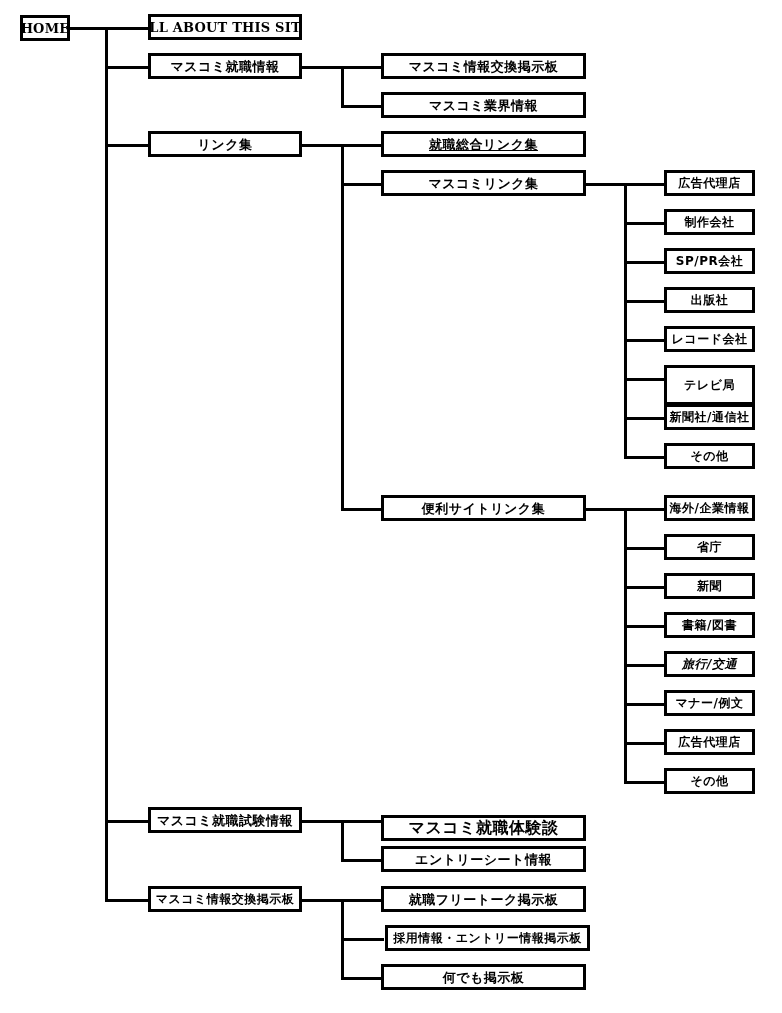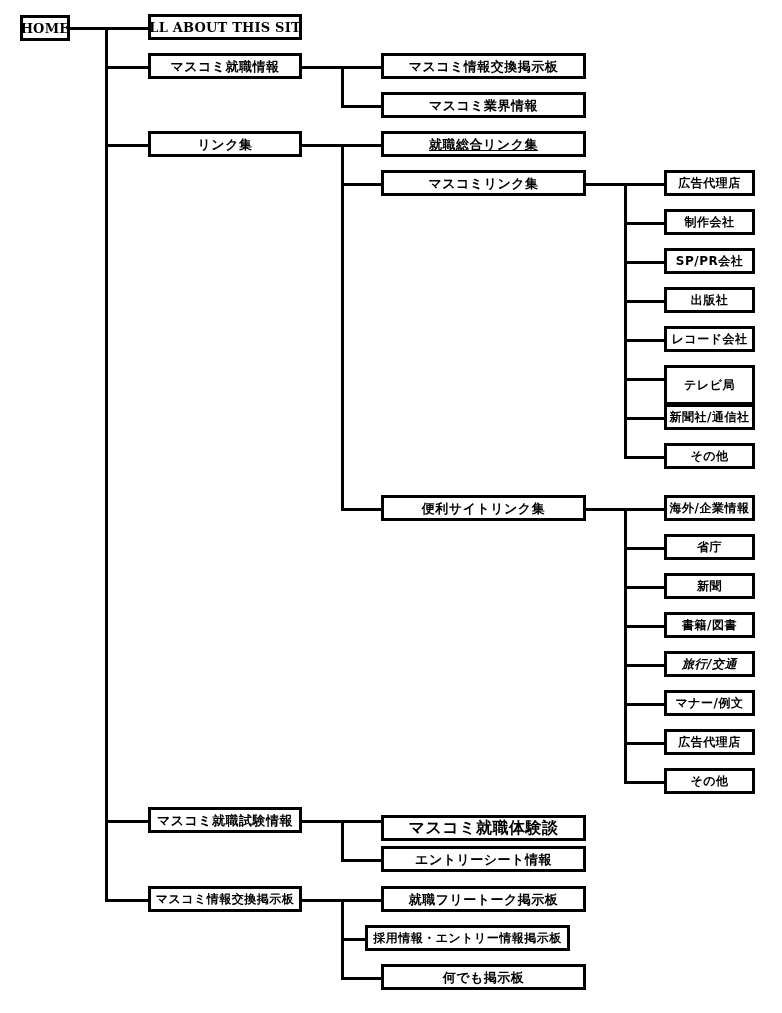--- a/index.html
+++ b/index.html
@@ -129,21 +129,21 @@
   <div class="node cjk" style="left:381px; top:170px; width:205px; height:26px; font-size:13px;">マスコミリンク集</div>
 
   <div class="node cjk" style="left:381px; top:495px; width:205px; height:26px; font-size:13px;">便利サイトリンク集</div>
 
   <div class="node cjk" style="left:381px; top:807px; width:205px; height:26px; font-size:16px;margin-top:8px;">マスコミ就職体験談</div>
 
   <div class="node cjk" style="left:381px; top:846px; width:205px; height:26px; font-size:13px;">エントリーシート情報</div>
 
   <div class="node cjk" style="left:381px; top:886px; width:205px; height:26px; font-size:13px;">就職フリートーク掲示板</div>
 
-  <div class="node cjk" style="left:365px; top:925px; width:205px; height:26px; font-size:12px;text-align:right;">採用情報・エントリー情報掲示板</div>
+  <div class="node cjk" style="left:385px; top:925px; width:205px; height:26px; font-size:12px;text-align:right;">採用情報・エントリー情報掲示板</div>
 
   <div class="node cjk" style="left:381px; top:964px; width:205px; height:26px; font-size:13px;">何でも掲示板</div>
 
   <div class="node cjk" style="left:664px; top:170px; width:91px; height:26px; font-size:12px;">広告代理店</div>
 
   <div class="node cjk" style="left:664px; top:209px; width:91px; height:26px; font-size:12px;">制作会社</div>
 
   <div class="node cjk" style="left:664px; top:248px; width:91px; height:26px; font-size:12px;">SP/PR会社</div>
 
   <div class="node cjk" style="left:664px; top:287px; width:91px; height:26px; font-size:12px;">出版社</div>

